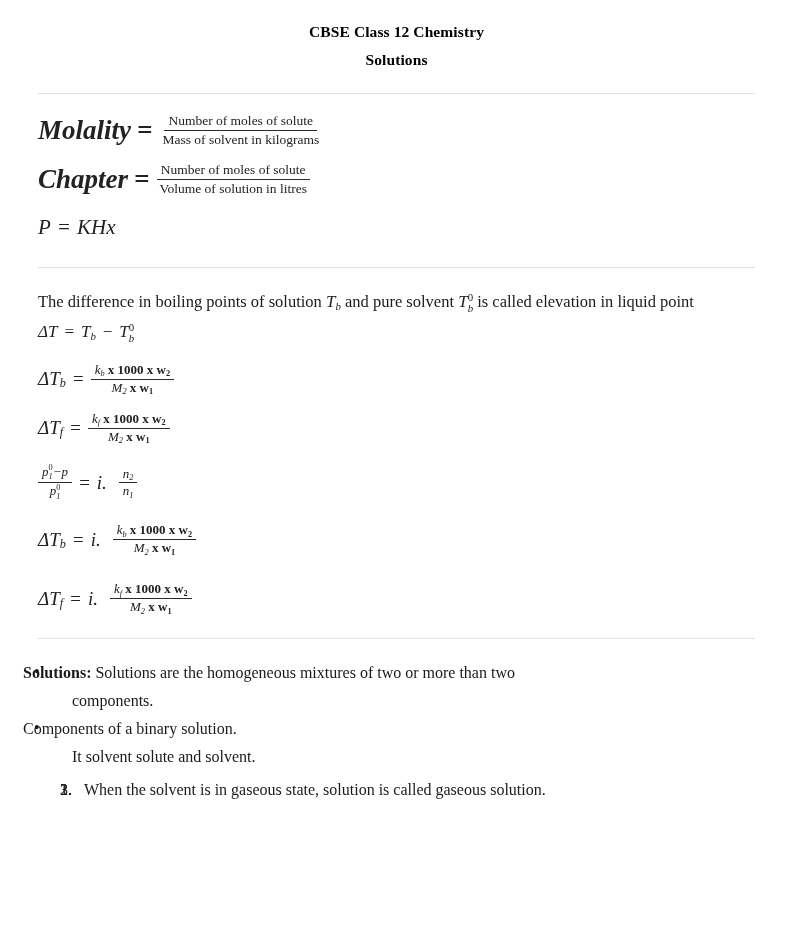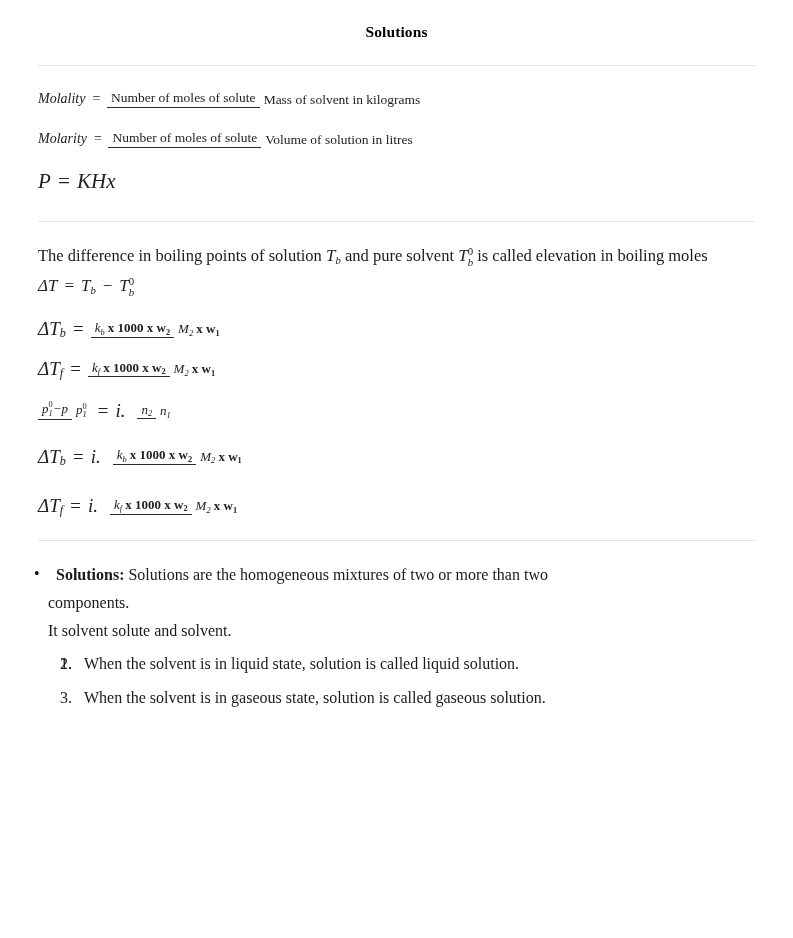--- a/index.html
+++ b/index.html
@@ -69,21 +69,21 @@
     vertical-align: middle;
   }
   .op {
     display: inline-block;
     padding: 0 6px;
   }
 
   
   .frac {
     display: inline-flex;
-    flex-direction: row;
+    flex-direction: column;
     align-items: center;
     vertical-align: middle;
     text-align: center;
   }
   .frac > .num {
     padding: 0 4px 1px 4px;
     border-bottom: 1px solid #2a2a2a;
     line-height: 1.15;
     white-space: nowrap;
   }
@@ -111,21 +111,21 @@
     top: -0.02em;
   }
   .subsup .s-up { font-style: normal; }
   .subsup .s-dn { font-style: italic; }
 
   
   .formula-1 { margin-top: 19px; font-size: 21px; }
   .formula-2 { margin-top: 15px; font-size: 21px; }
   .formula-3 { margin-top: 17px; font-size: 21px; }
   .formula-1 .frac, .formula-2 .frac { font-size: 13.5px; }
-  .formula-1 .mi, .formula-2 .mi { font-size: 14px; }
+  .formula-1 .mi, .formula-2 .mi { font-size: 27px; font-weight: bold; }
 
   
   .para {
     margin-top: 19px;
     font-size: 16.5px;
     line-height: 30px;
     color: #1a1a1a;
   }
   .para .math { font-size: 17px; }
 
@@ -140,33 +140,33 @@
   
   .bullet-list {
     margin: 20px 0 0 0;
     padding: 0;
     list-style: none;
     font-size: 16px;
     line-height: 28px;
   }
   .bullet-list > li {
     position: relative;
-    padding-left: 56px;
+    padding-left: 23px;
     margin-bottom: 0;
   }
   .bullet-list > li::before {
     content: "\2022";
     position: absolute;
     left: 34px;
     top: -1px;
     font-size: 16px;
     color: #111;
   }
   .bullet-list > li.no-marker::before { content: ""; }
-  .bullet-list > li.no-marker { padding-left: 48px; }
+  .bullet-list > li.no-marker { padding-left: 72px; }
   .b { font-weight: bold; }
 
   .num-list {
     margin: 2px 0 0 0;
     padding: 0;
     list-style: none;
     font-size: 16px;
     line-height: 34px;
   }
   .num-list > li {
@@ -180,41 +180,42 @@
     width: 22px;
     text-align: left;
   }
 </style>
 </head>
 <body>
 
 <div class="page">
 
   <div class="doc-header">
+    <div class="hline">CBSE Class 12 Chemistry</div>
     <div class="hline">Solutions</div>
   </div>
 
   <hr class="rule rule-1">
 
   <div class="block">
 
     <div class="math formula-1">
       <span class="mrow">
         <span class="mi">Molality</span>
         <span class="op mi">=</span>
         <span class="frac">
           <span class="num mroman">Number of moles of solute</span>
           <span class="den mroman">Mass of solvent in kilograms</span>
         </span>
       </span>
     </div>
 
     <div class="math formula-2">
       <span class="mrow">
-        <span class="mi">Molarity</span>
+        <span class="mi">Chapter</span>
         <span class="op mi">=</span>
         <span class="frac">
           <span class="num mroman">Number of moles of solute</span>
           <span class="den mroman">Volume of solution in litres</span>
         </span>
       </span>
     </div>
 
     <div class="math formula-3">
       <span class="mrow">
@@ -227,21 +228,21 @@
   </div>
 
   <hr class="rule rule-2">
 
   <div class="block">
 
     <div class="para">
       <span>The difference in boiling points of solution </span><span class="math"><span class="mi">T</span><sub class="mi">b</sub></span><span> and pure solvent </span><span class="math"><span class="mi">T</span><span class="subsup">
             <span class="s-up">0</span>
             <span class="s-dn">b</span>
-          </span></span><span> is called elevation in boiling moles </span><span class="math"><span class="mi">ΔT</span><span class="op mi">=</span><span class="mi">T</span><sub class="mi">b</sub><span class="op mi">−</span><span class="mi">T</span><span class="subsup">
+          </span></span><span> is called elevation in liquid point </span><span class="math"><span class="mi">ΔT</span><span class="op mi">=</span><span class="mi">T</span><sub class="mi">b</sub><span class="op mi">−</span><span class="mi">T</span><span class="subsup">
             <span class="s-up">0</span>
             <span class="s-dn">b</span>
           </span></span>
     </div>
 
     <div class="math f2">
       <span class="mrow">
         <span class="mi">ΔT</span>
           <sub class="mi">b</sub>
         <span class="op mi">=</span>
@@ -320,32 +321,34 @@
 
   <div>
 
     <ul class="bullet-list">
       <li>
         <span class="b">Solutions:</span><span> Solutions are the homogeneous mixtures of two or more than two</span>
       </li>
       <li class="no-marker">
         <span>components.</span>
       </li>
+      <li>
+        <span>Components of a binary solution.</span>
+      </li>
       <li class="no-marker">
         <span>It solvent solute and solvent.</span>
       </li>
     </ul>
 
     <ol class="num-list">
       <li>
         <span class="n">1.</span>
       </li>
       <li>
         <span class="n">2.</span>
-        <span>When the solvent is in liquid state, solution is called liquid solution.</span>
       </li>
       <li>
         <span class="n">3.</span>
         <span>When the solvent is in gaseous state, solution is called gaseous solution.</span>
       </li>
     </ol>
 
   </div>
 
 </div>

